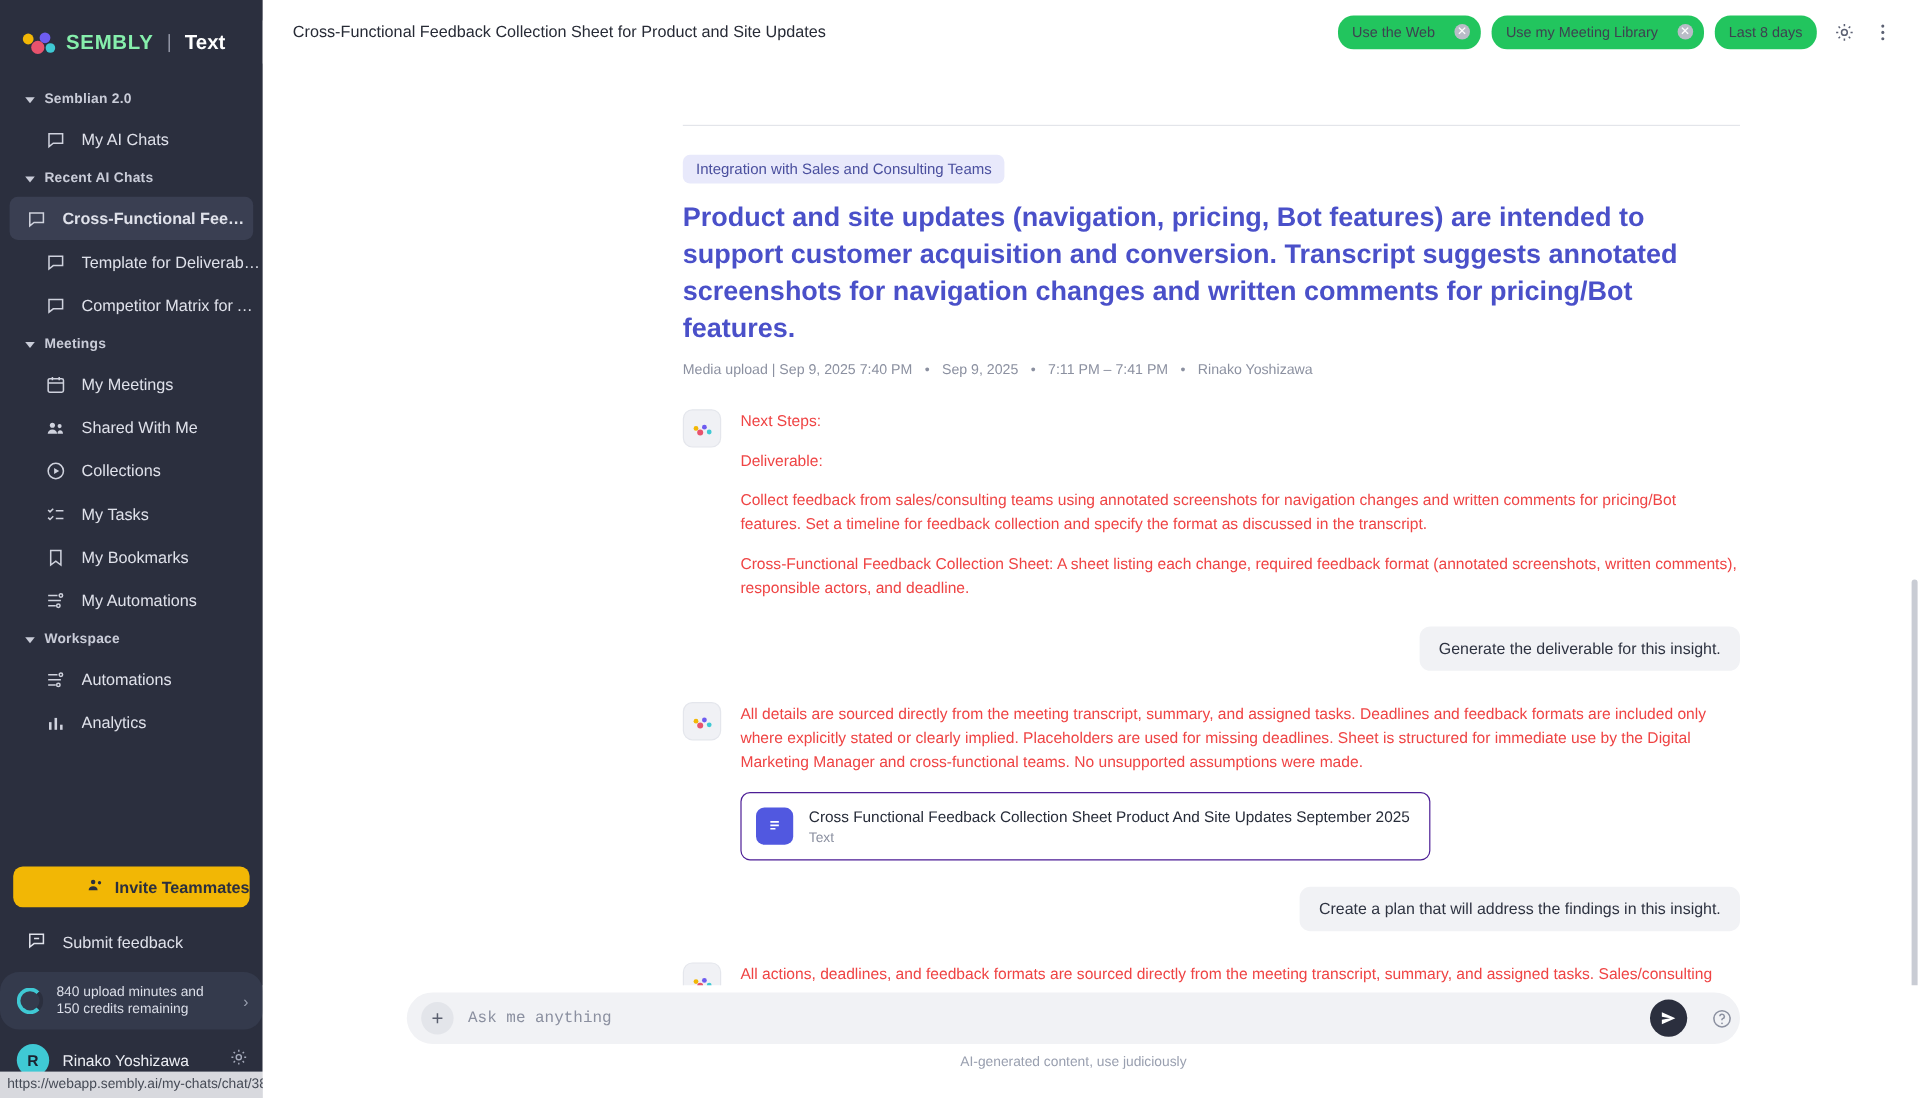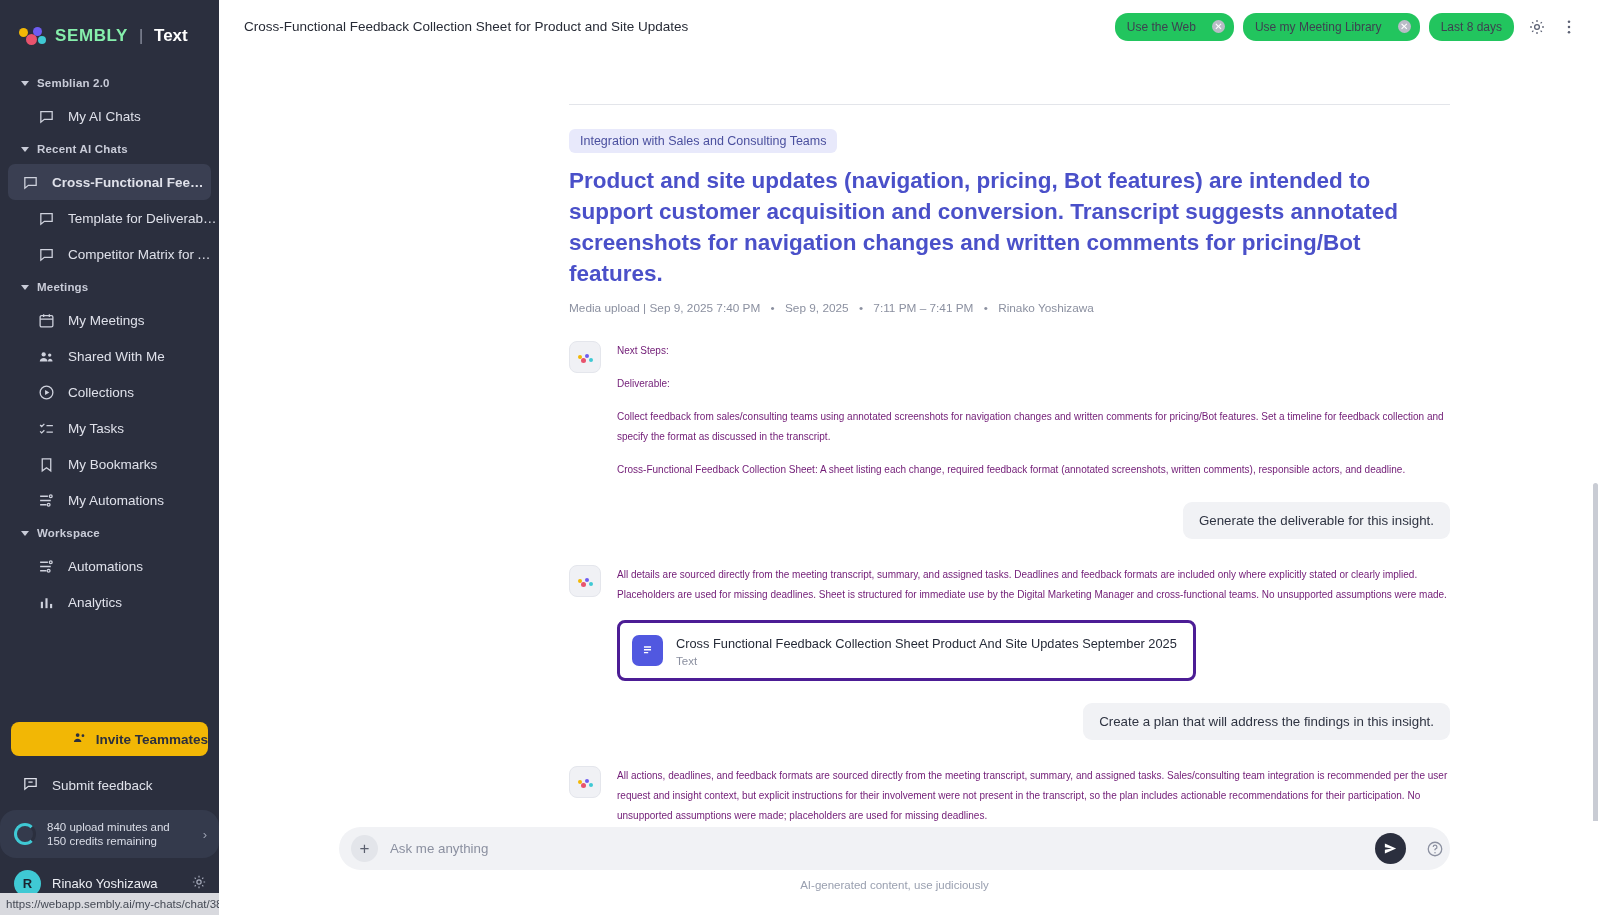--- a/index.html
+++ b/index.html
@@ -154,26 +154,26 @@
     background: #f0f1f5; border: 1px solid #e4e6ec;
     display: flex; align-items: center; justify-content: center;
     flex: 0 0 32px; position: relative;
   }
   .bot-ava i { position: absolute; display: block; border-radius: 50%; }
   .ba1 { width: 4px; height: 4px; background: #f2b705; left: 8px; top: 13px; }
   .ba2 { width: 5px; height: 5px; background: #e8536d; left: 11px; top: 16px; }
   .ba3 { width: 4px; height: 4px; background: #6e5cf0; left: 15px; top: 12px; }
   .ba4 { width: 4px; height: 4px; background: #3fc9d4; left: 19px; top: 16px; }
   .msg-body { flex: 1 1 auto; max-width: 1060px; }
-  .msg-body p { font-size: 10px; line-height: 20px; color: #701a75; }
+  .msg-body p { font-size: 13px; line-height: 20px; color: #ef4444; }
   .msg-body p + p { margin-top: 13px; }
 
   .attachment {
     display: inline-flex; align-items: center; gap: 13px;
-    border: 3px solid #4c1d95; border-radius: 8px;
+    border: 1px solid #4c1d95; border-radius: 8px;
     padding: 11px 16px 11px 12px; margin-top: 15px;
     background: #fff; cursor: pointer;
   }
   .att-icon {
     width: 31px; height: 31px; border-radius: 7px;
     background: #5158e0; color: #fff;
     display: flex; align-items: center; justify-content: center;
     flex: 0 0 31px;
   }
   .att-title { font-size: 12.8px; color: #262b38; }
@@ -193,21 +193,21 @@
   }
   .plus-btn {
     width: 27px; height: 27px; border-radius: 50%;
     background: #e3e5ea; color: #5a5f6e;
     display: flex; align-items: center; justify-content: center;
     font-size: 17px; flex: 0 0 27px; cursor: pointer;
   }
   .composer input {
     flex: 1 1 auto; border: none; background: transparent;
     font-size: 13.3px; color: #2f3442; outline: none;
-    font-family: Liberation Sans, sans-serif;
+    font-family: Liberation Mono, monospace;
   }
   .composer input::placeholder { color: #8b90a0; }
   .send-btn {
     width: 31px; height: 31px; border-radius: 50%;
     background: #2b2f3e; color: #fff;
     display: flex; align-items: center; justify-content: center;
     flex: 0 0 31px; cursor: pointer;
   }
   .help-btn { margin-left: 8px; color: #8b90a0; cursor: pointer; display: flex; align-items: center; }
   .footnote { text-align: center; font-size: 11.5px; color: #9aa0b0; padding: 9px 0 14px 0; }

